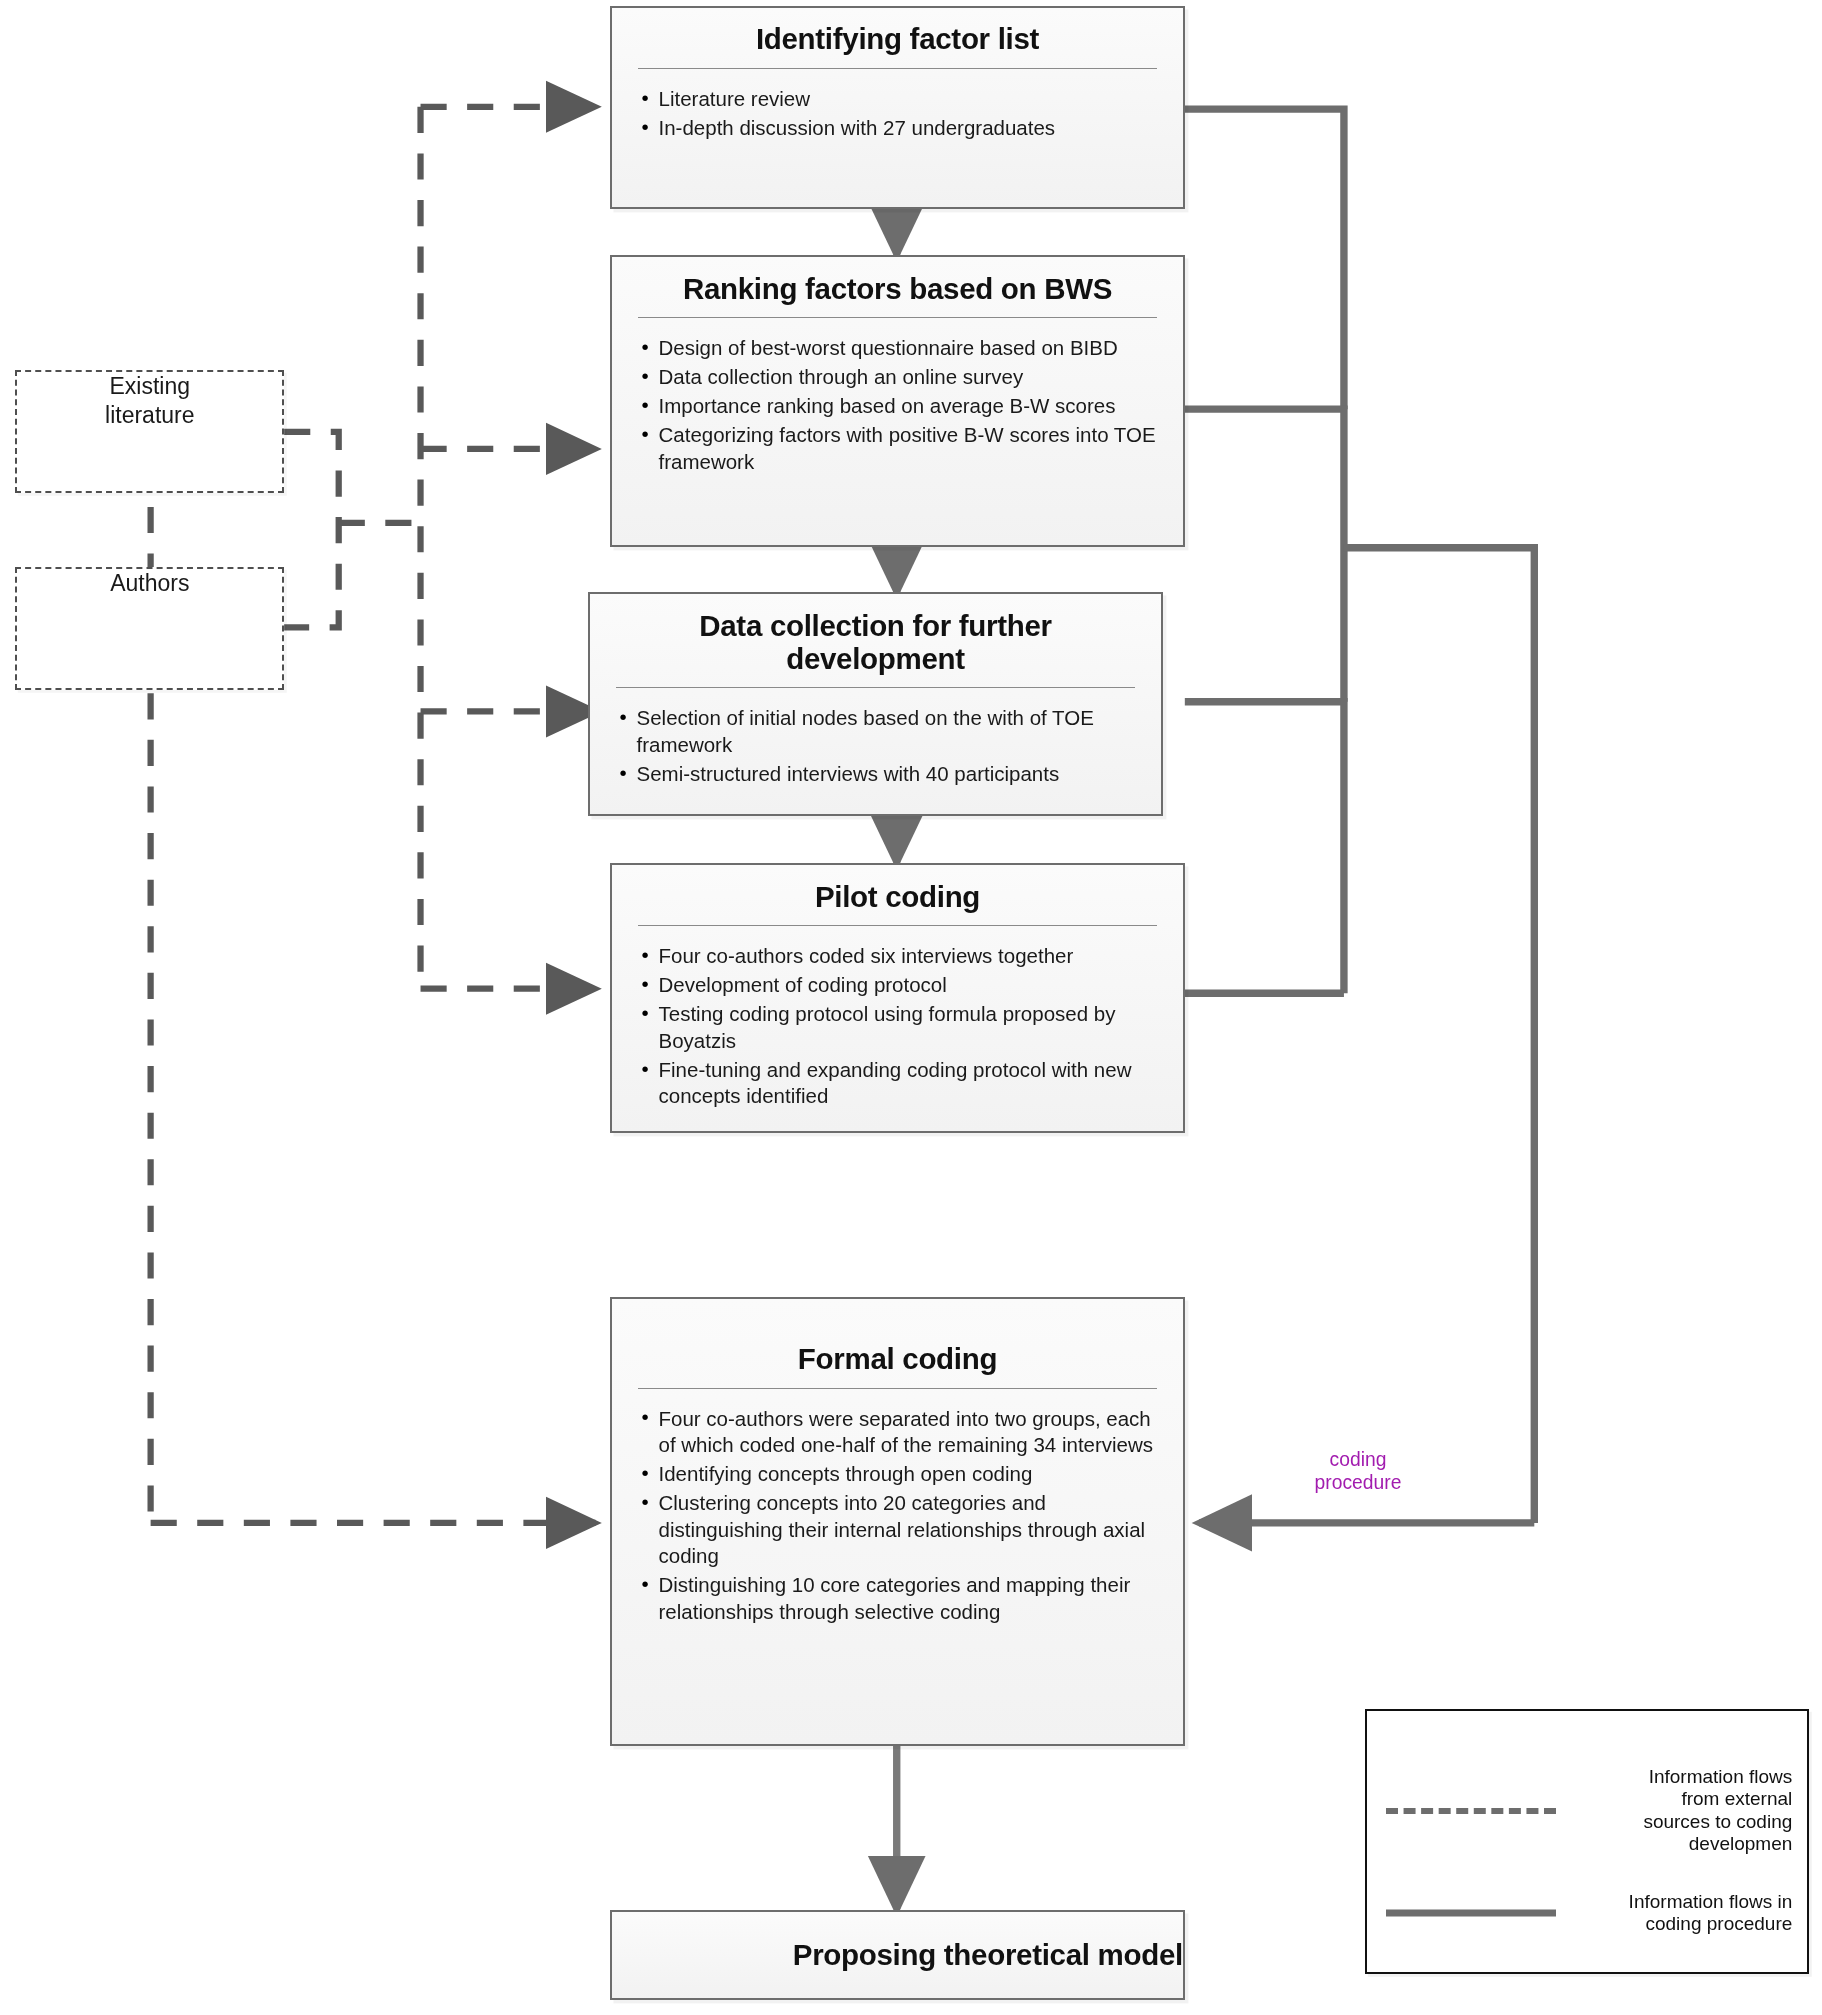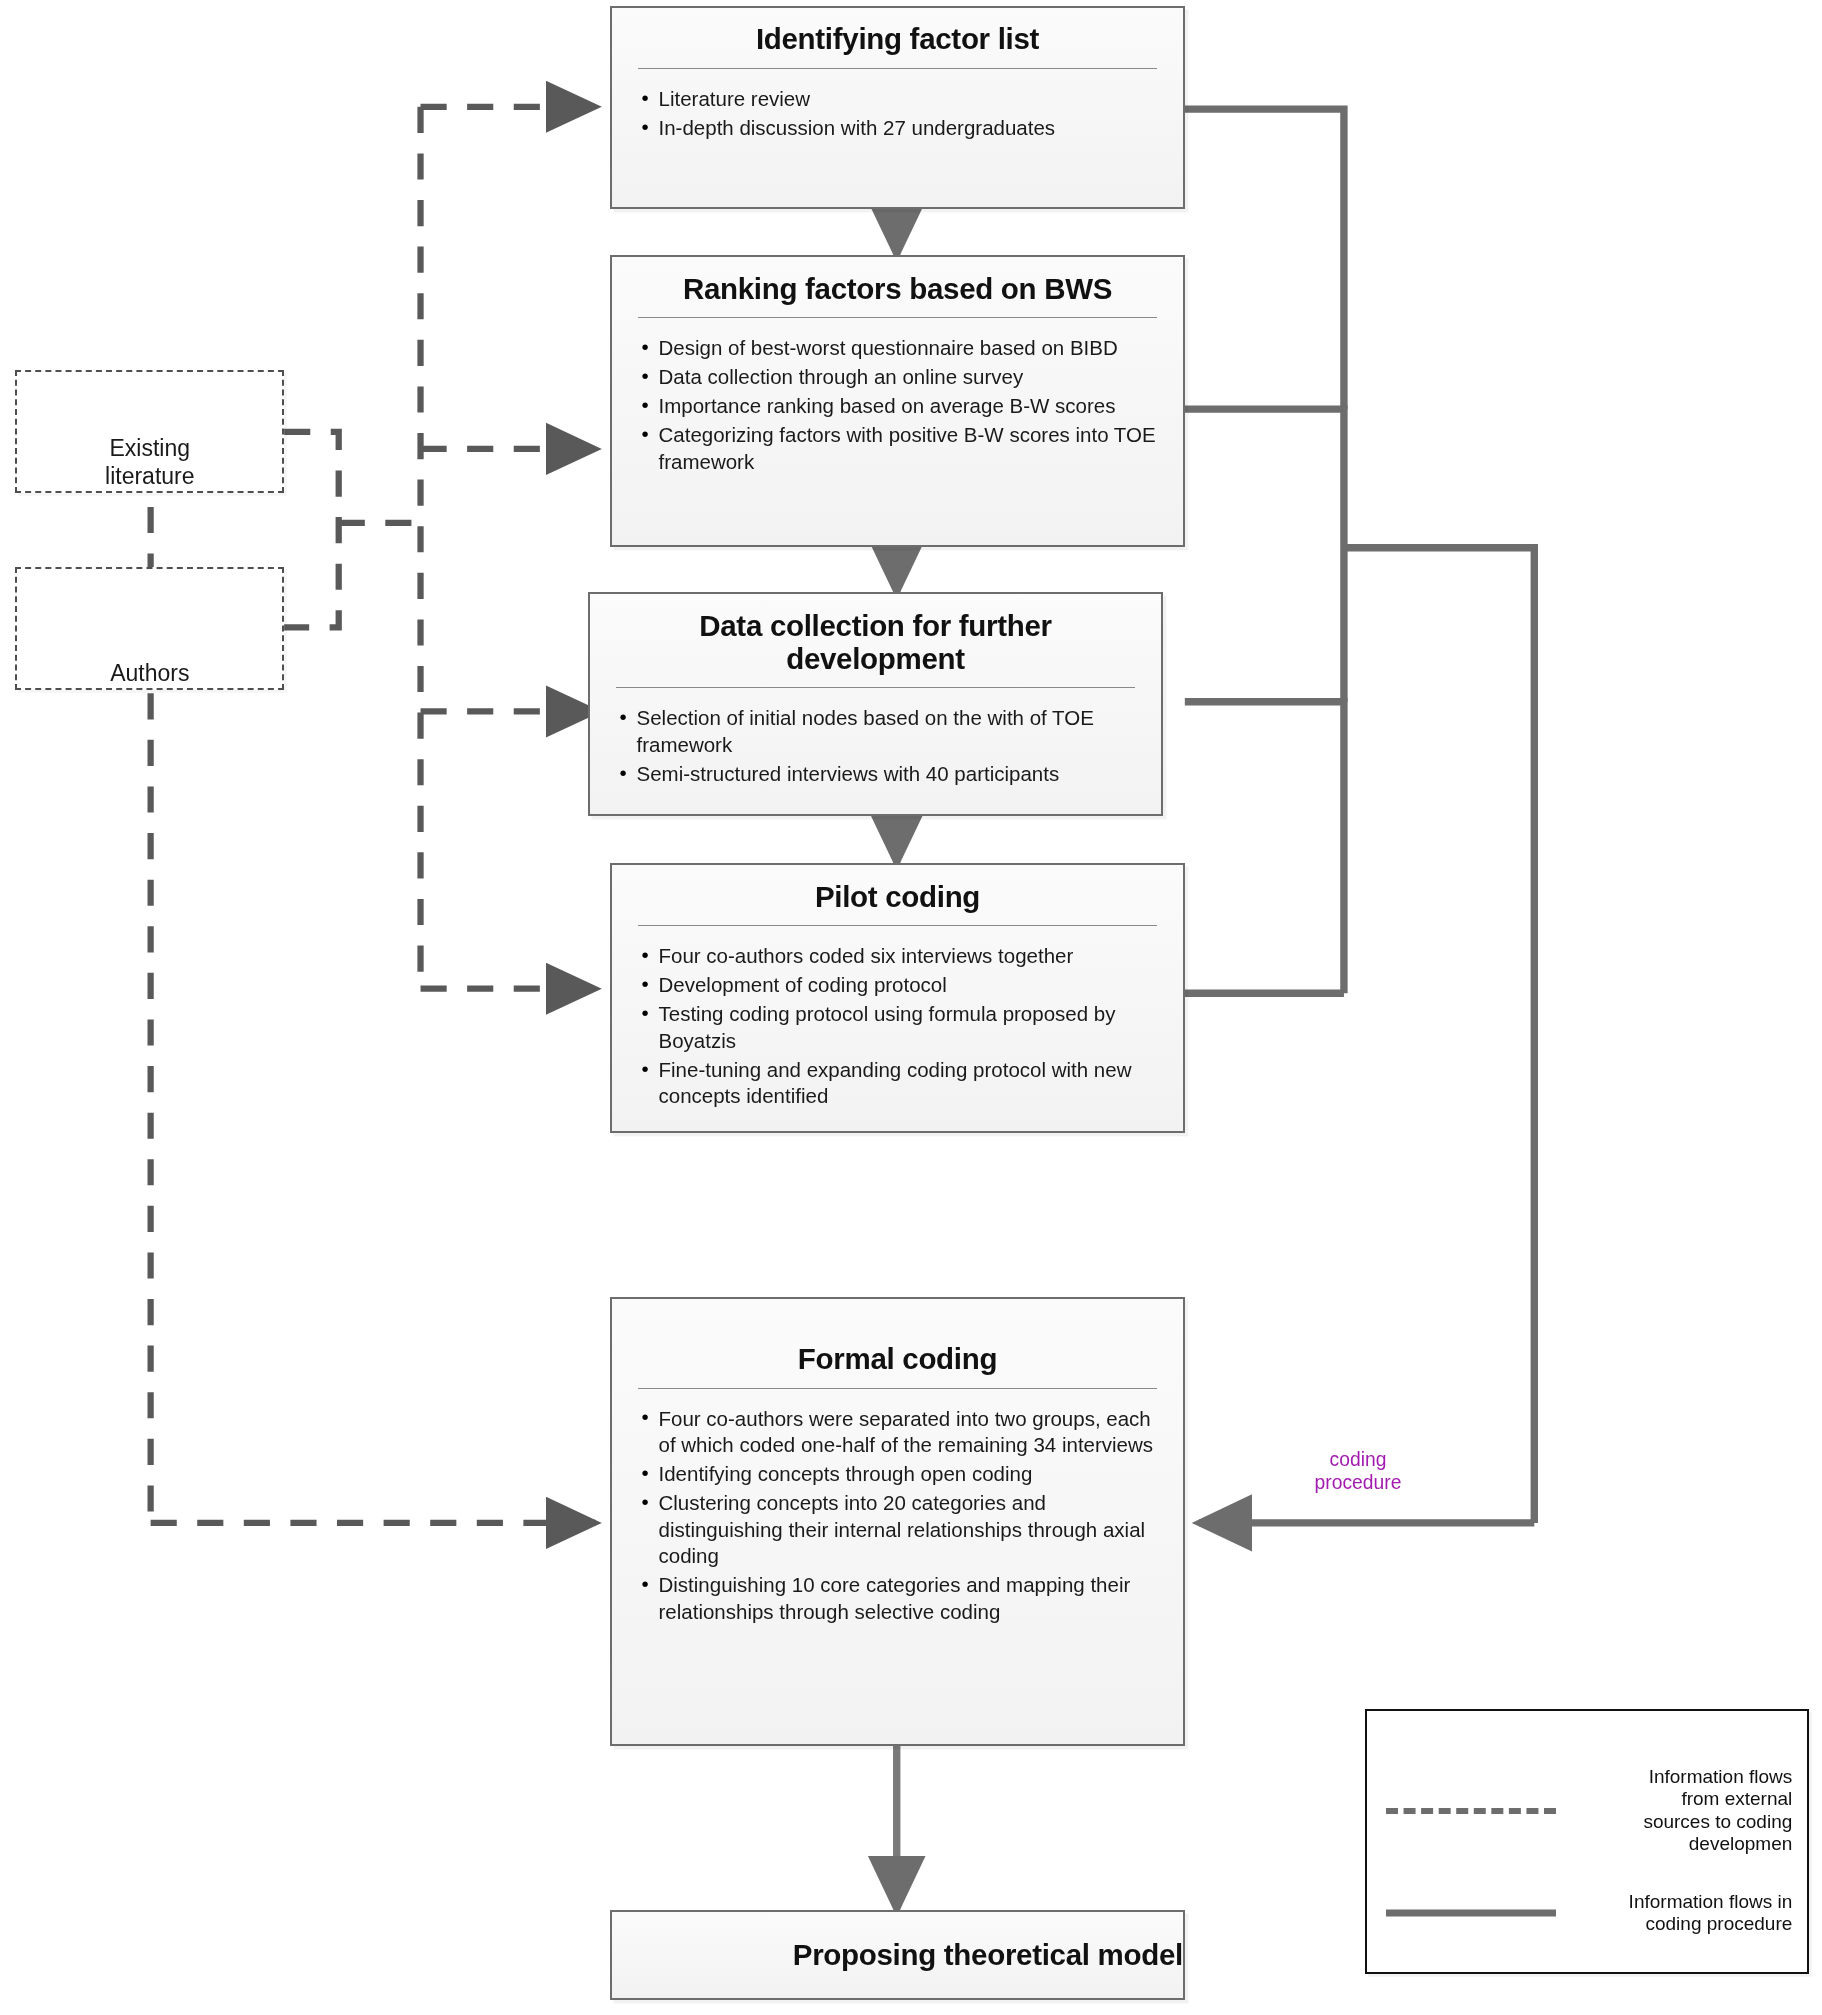--- a/index.html
+++ b/index.html
@@ -52,21 +52,21 @@
   }
   .pbox.titleonly{display:flex;align-items:center;justify-content:flex-end;}
   .pbox.titleonly .ptitle{padding:0;}
 
   
   .dbox{
     position:absolute;
     border:2.3px dashed #4f4f4f;
     box-sizing:border-box;
     background:#ffffff;
-    display:flex;align-items:flex-end;justify-content:center;
+    display:flex;align-items:flex-start;justify-content:center;
     box-shadow:2.8px 2.8px 0 rgba(0,0,0,0.04);
   }
   .dbox span{
     font-size:23px;
     color:#1a1a1a;
     text-align:center;
     line-height:1.25;
   }
 
   

